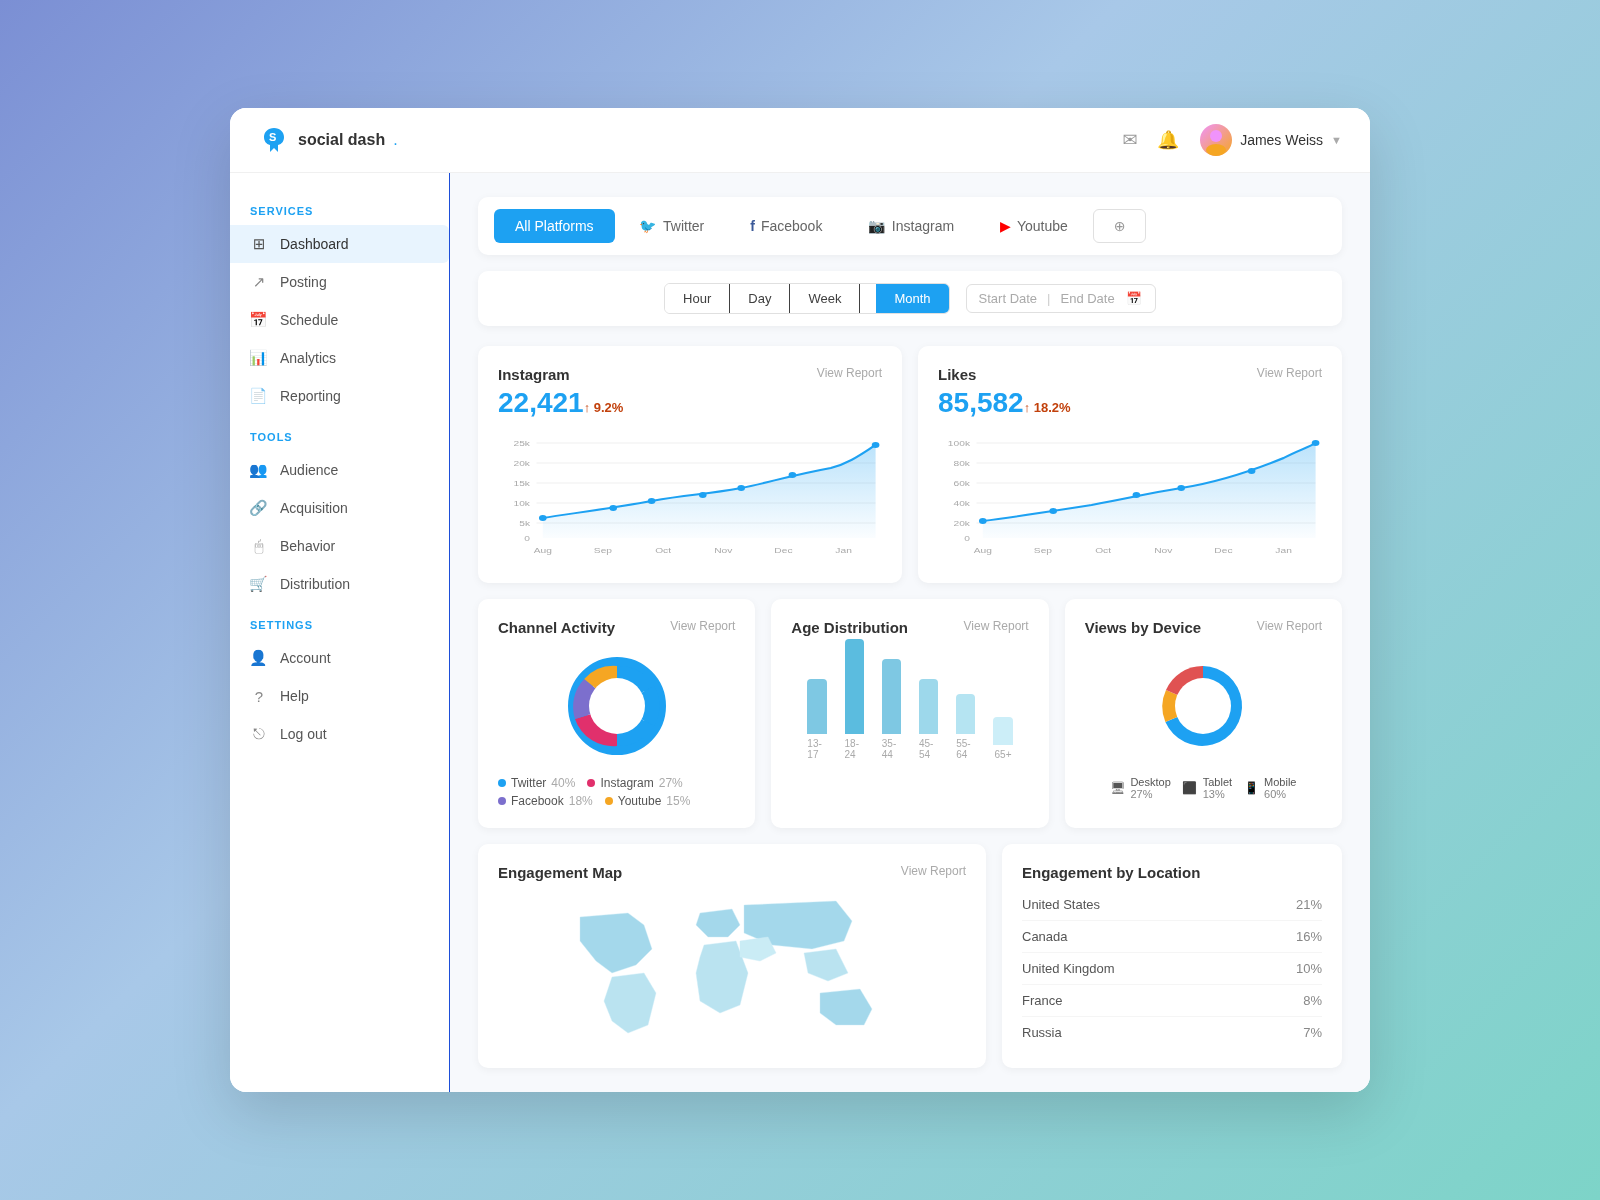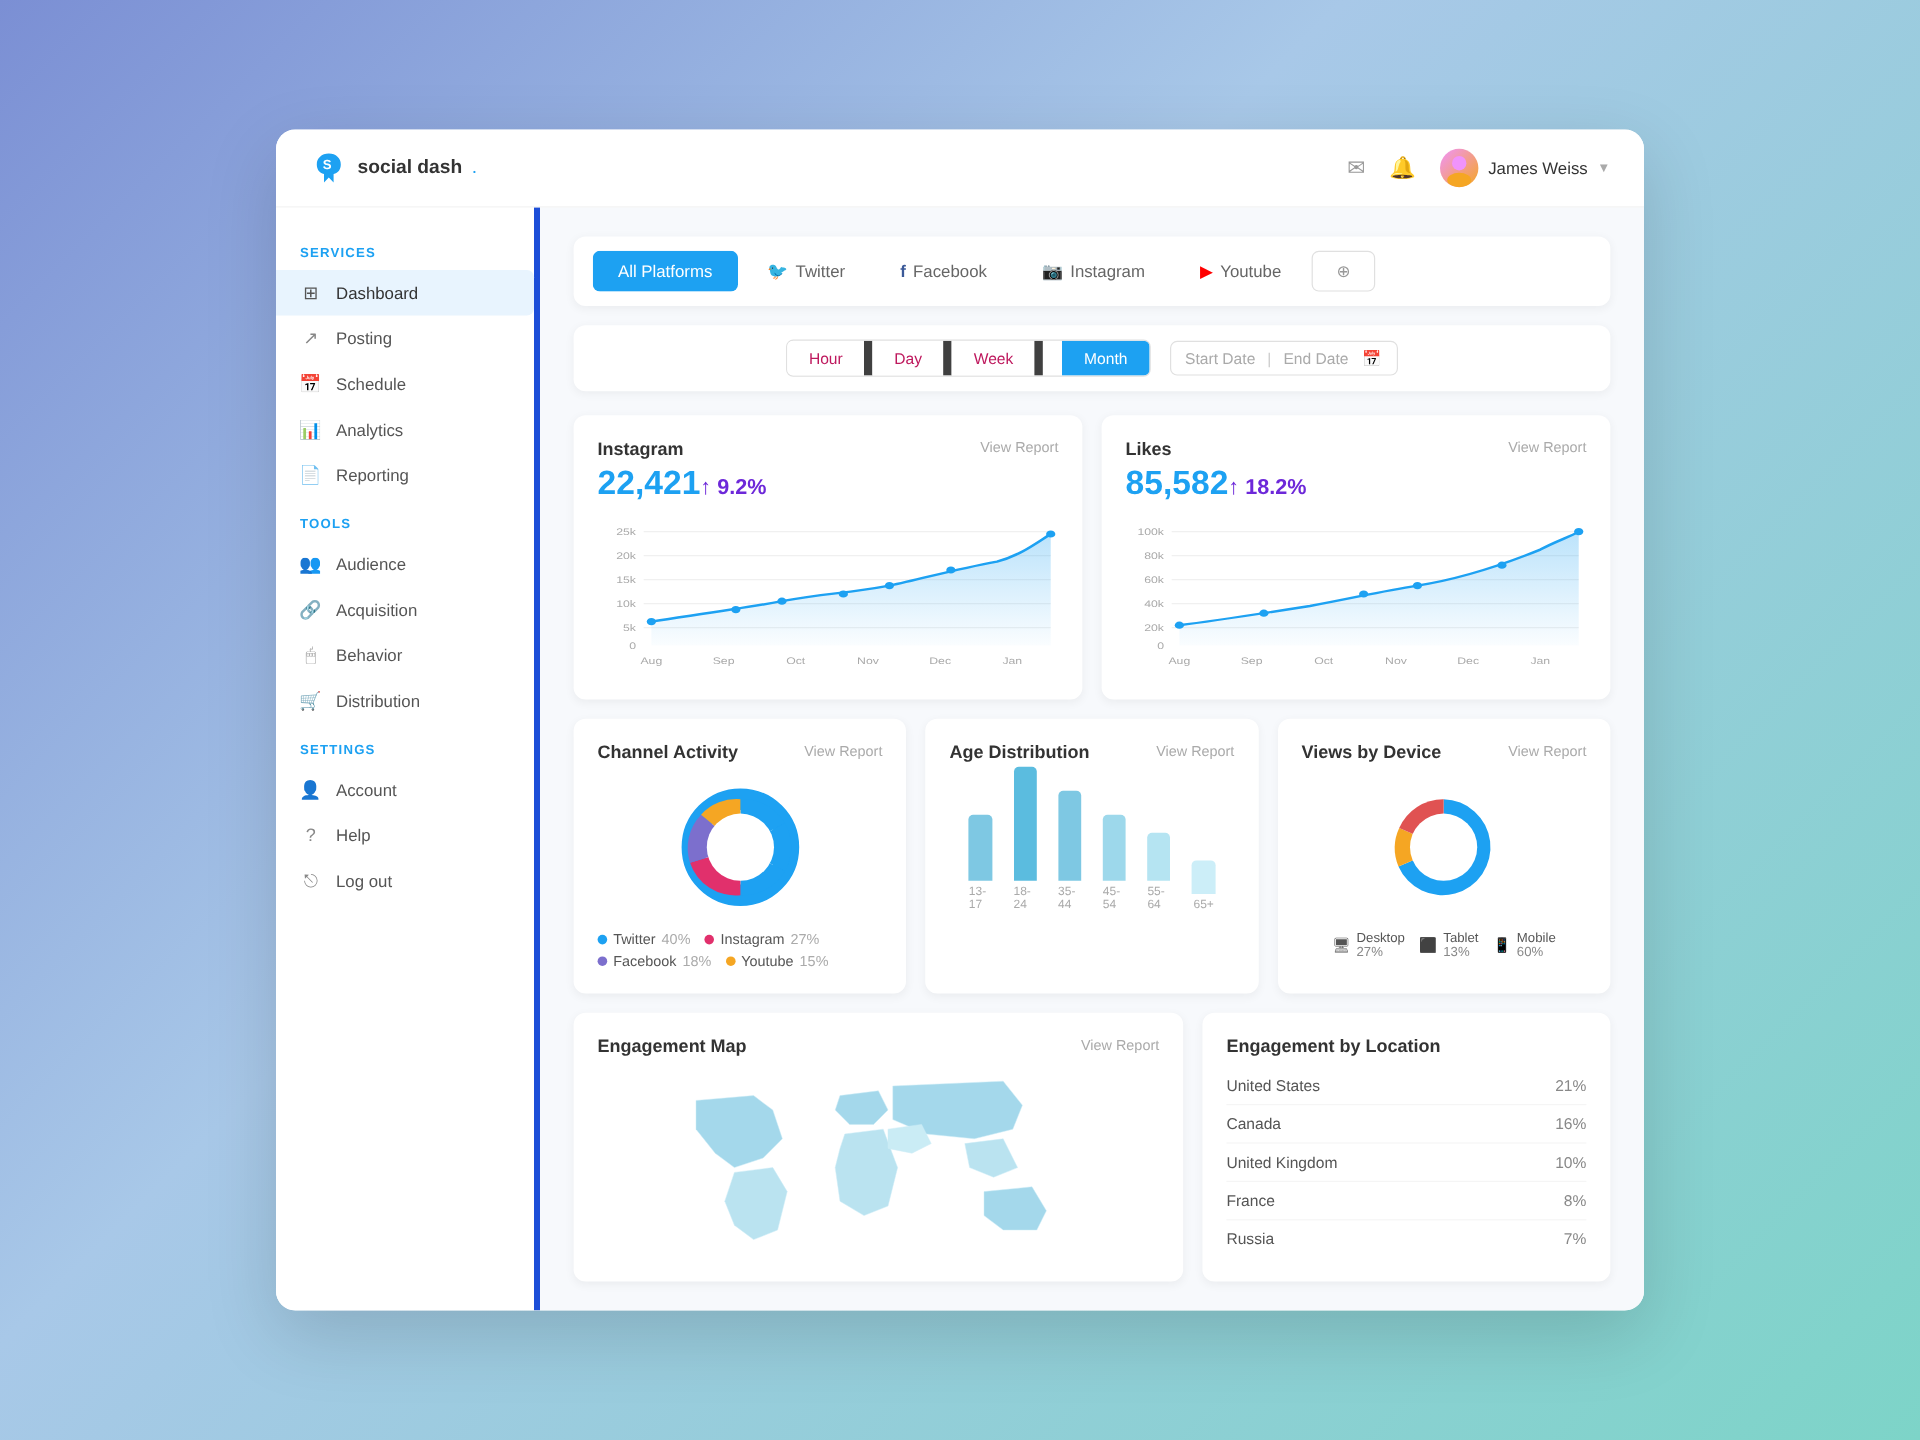--- a/index.html
+++ b/index.html
@@ -82,21 +82,21 @@
     }
     
     .main-layout {
       display: flex;
       flex: 1;
     }
     
     .sidebar {
       width: 220px;
       background: #fff;
-      border-right: 5px solid #1d4ed8;
+      border-right: 1px solid #1d4ed8;
       padding: 24px 0;
       flex-shrink: 0;
     }
     .sidebar-section-label {
       font-size: 11px;
       font-weight: 700;
       color: #1da1f2;
       letter-spacing: 1px;
       padding: 0 20px 8px;
       margin-top: 8px;
@@ -183,24 +183,24 @@
       gap: 0;
       border: 1px solid #e0e0e0;
       border-radius: 6px;
       overflow: hidden;
       margin-right: 16px;
     }
     .time-btn {
       padding: 7px 18px;
       font-size: 13px;
       cursor: pointer;
-      color: #be185d;
+      color: #404040;
       background: #fff;
       border: none;
-      border-right: 7px solid #404040;
+      border-right: 1px solid #404040;
       transition: all 0.2s;
     }
     .time-btn:last-child { border-right: none; }
     .time-btn.active {
       background: #1da1f2;
       color: #fff;
       margin-left: 16px;
     }
     .date-inputs {
       display: flex;
@@ -254,23 +254,23 @@
       color: #aaa;
       cursor: pointer;
     }
     .metric-value {
       font-size: 28px;
       font-weight: 700;
       color: #1da1f2;
       margin-bottom: 2px;
     }
     .metric-change {
-      font-size: 18px;
+      font-size: 13px;
       font-weight: 600;
-      color: #6d28d9;
+      color: #c2410c;
     }
     .metric-row {
       display: flex;
       justify-content: flex-start;
       align-items: baseline;
     }
     
     .line-chart-container {
       margin-top: 12px;
       height: 130px;

